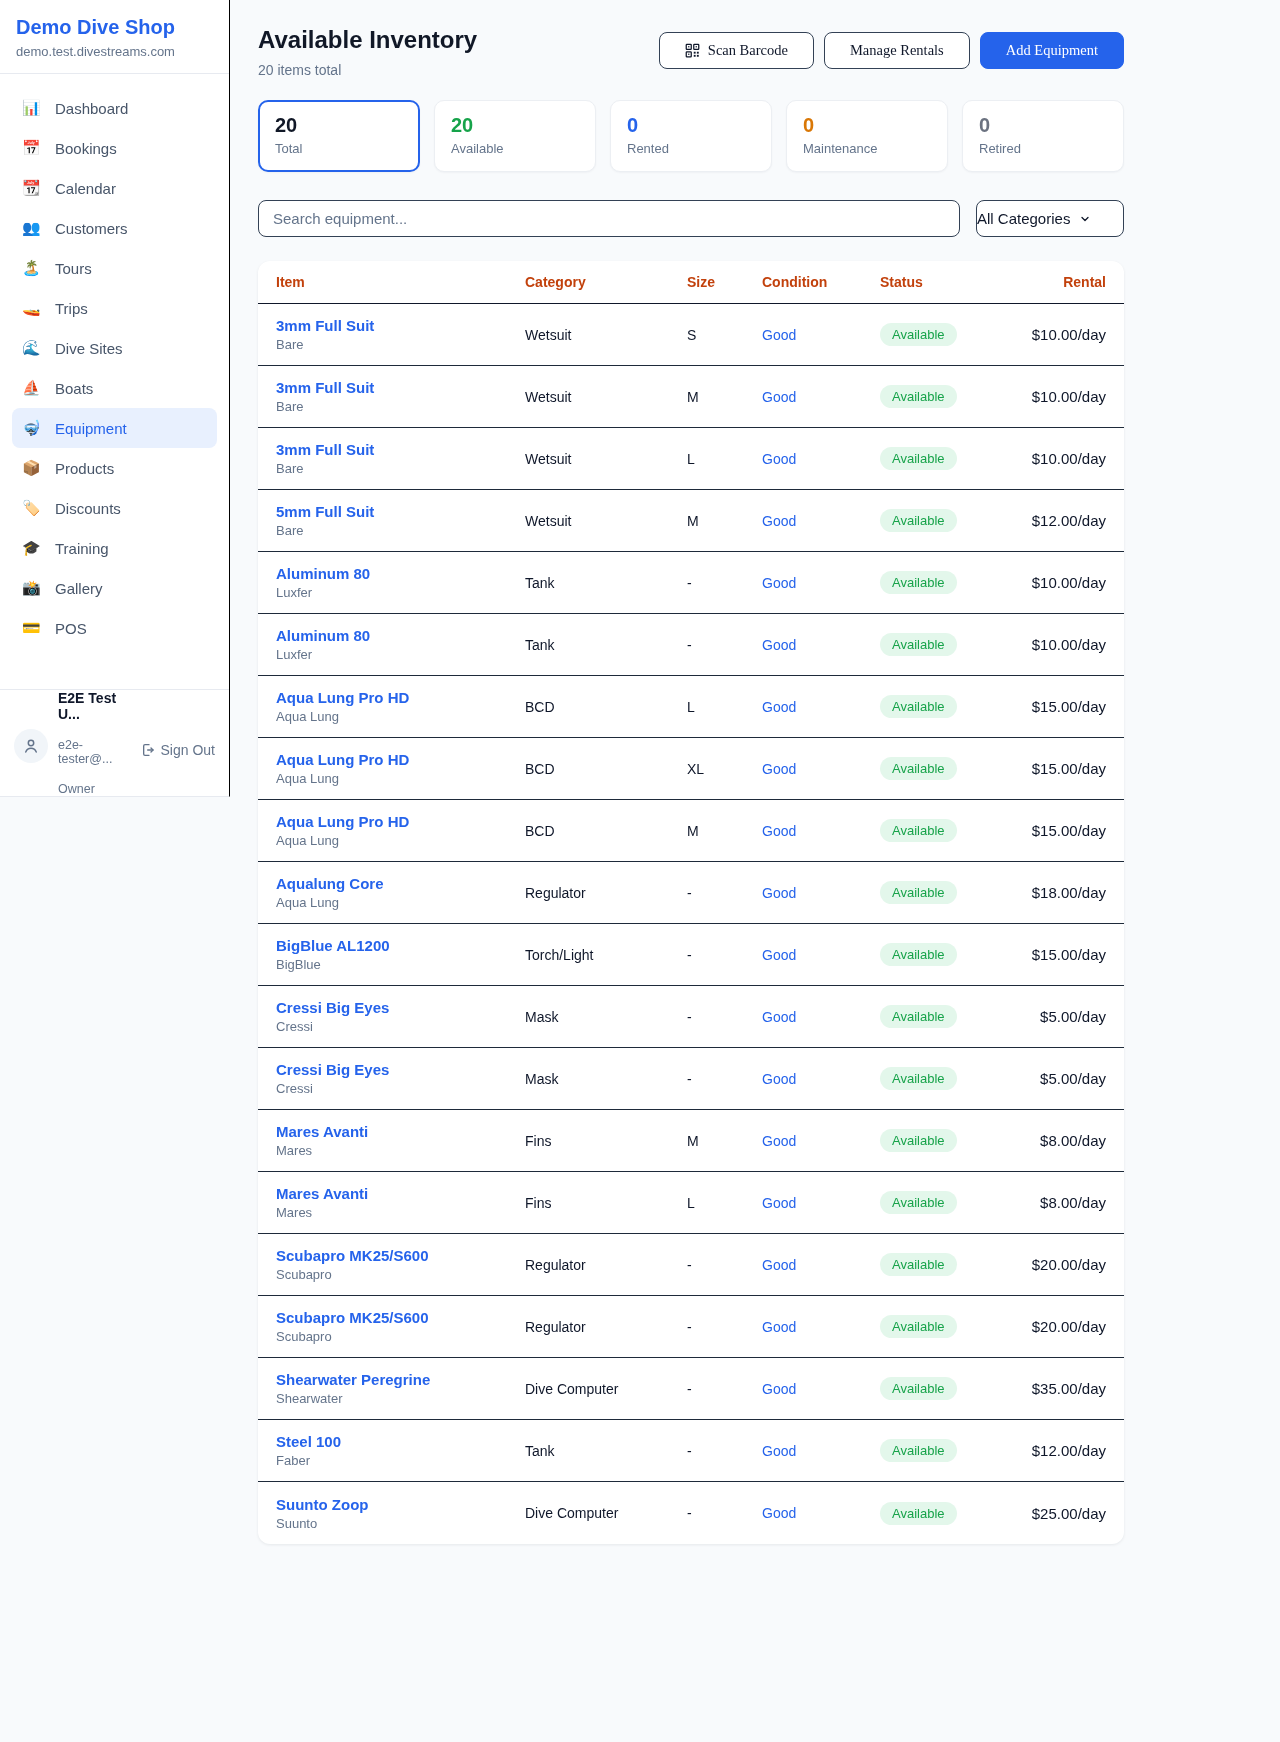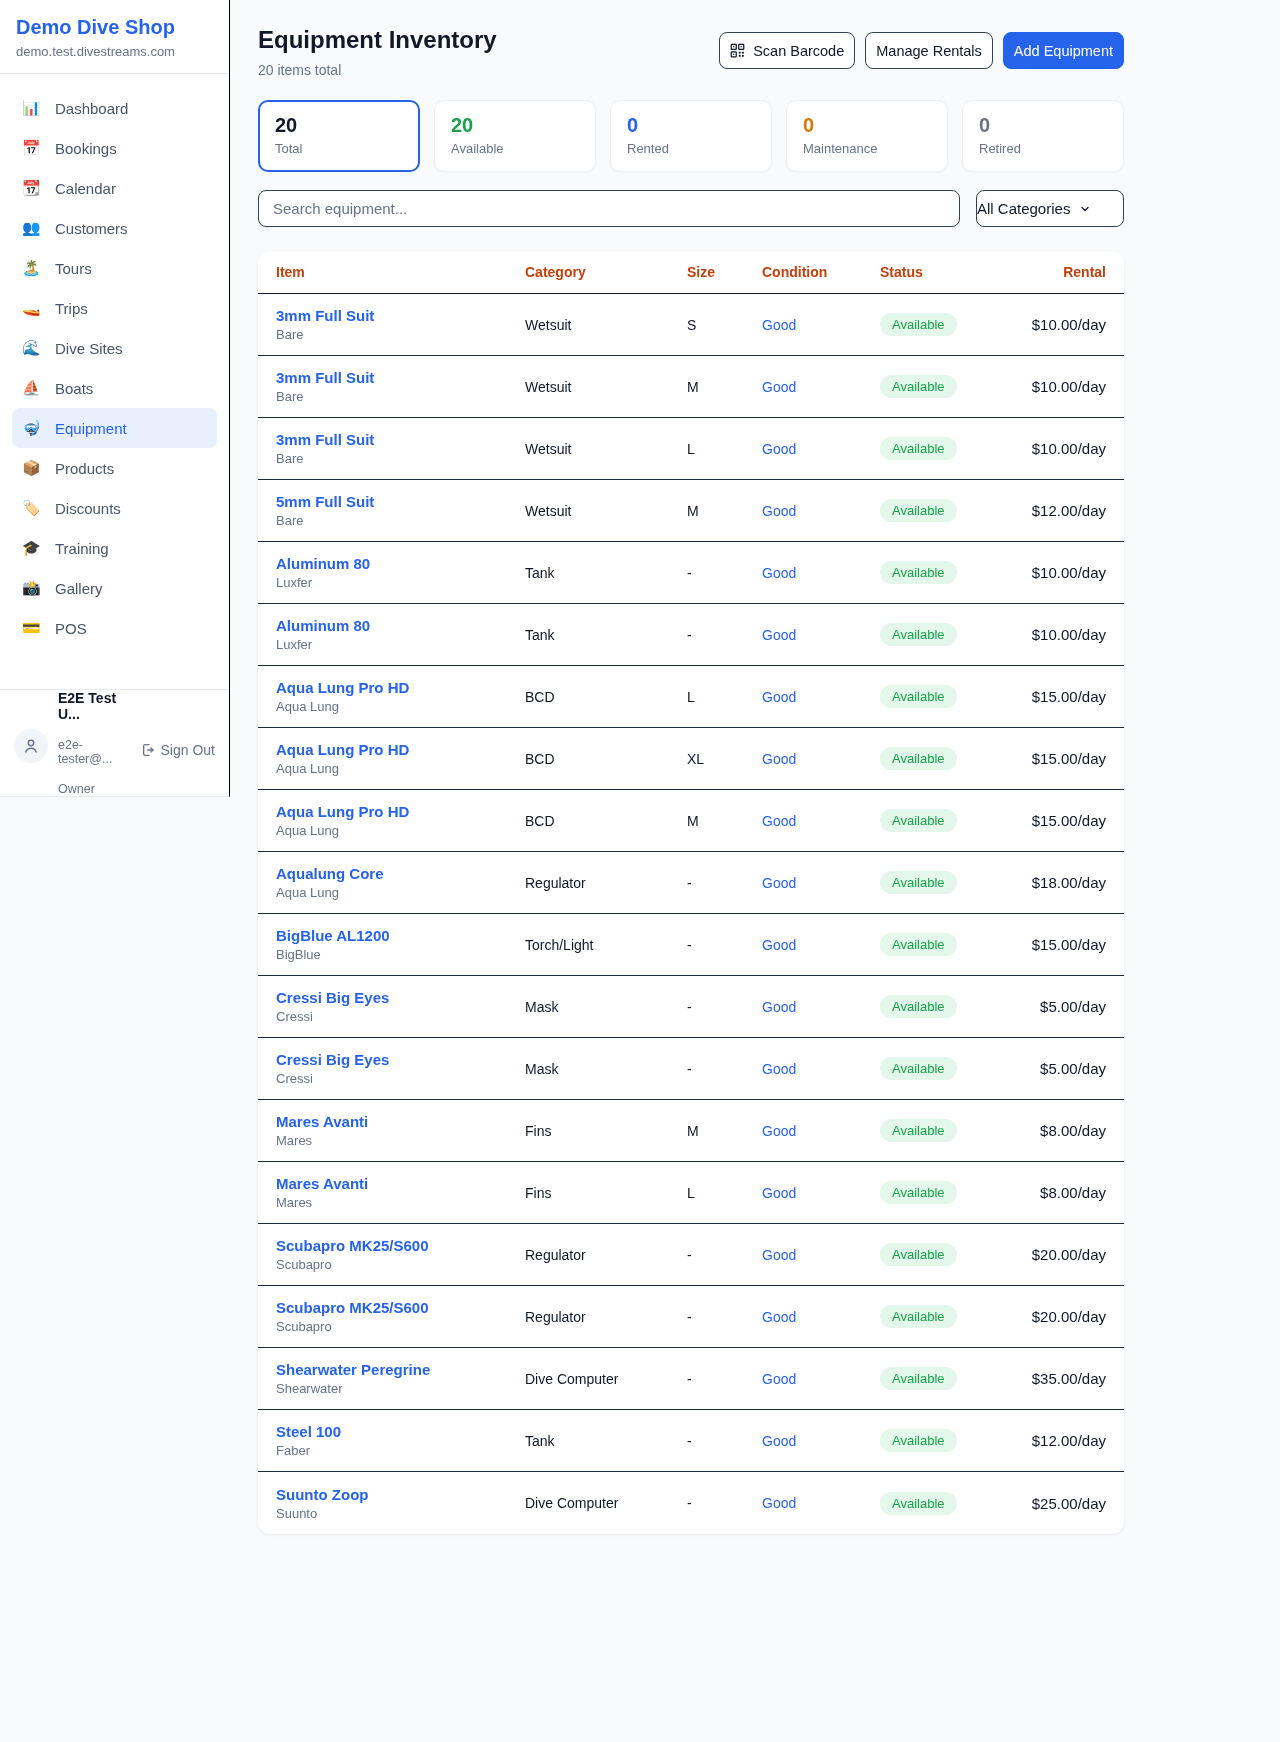--- a/index.html
+++ b/index.html
@@ -39,35 +39,35 @@
     color:#64748b; font-size:14px; margin-top:14px; cursor:pointer; white-space:nowrap; }
   
   .main { position:absolute; left:230px; top:0; width:1050px; padding:26px 0 0 28px; }
   .content { width:866px; }
   .page-head { display:flex; justify-content:space-between; align-items:flex-start; }
   .pg-title { font-size:24px; font-weight:bold; color:#111827; }
   .pg-sub { font-size:14px; color:#64748b; margin-top:8px; }
   .head-actions { display:flex; gap:10px; align-items:center; margin-top:6px; }
   .btn {
     height:37px; border-radius:8px; background:#fff; border:1px solid #33415	5;
-    border:1px solid #334155; font-size:14.5px; color:#0f172a; padding:0 10px;
-    display:flex; align-items:center; gap:8px; cursor:pointer; font-family:Liberation Sans, sans-serif;
+    border:1px solid #334155; font-size:14.5px; color:#0f172a; padding:0 25px;
+    display:flex; align-items:center; gap:8px; cursor:pointer; font-family:Liberation Serif, serif;
   }
   .btn-primary { background:#2563eb; border-color:#2563eb; color:#fff; }
   
   .stats { display:flex; gap:14px; margin-top:22px; }
   .stat {
     flex:1; background:#fff; border:1px solid #eceff3; border-radius:10px;
     padding:13px 16px 15px 16px; box-shadow:0 1px 2px rgba(16,24,40,.04); cursor:pointer;
   }
   .stat.active { border:2px solid #2563eb; padding:12px 15px 14px 15px; }
   .stat .num { font-size:20px; font-weight:bold; }
   .stat .lbl { font-size:13px; color:#64748b; margin-top:4px; }
   
-  .filters { display:flex; gap:16px; margin-top:18px; }
+  .filters { display:flex; gap:16px; margin-top:28px; }
   .search {
     flex:1; height:37px; border:1px solid #334155; border-radius:8px;
     padding:0 14px; font-size:15px; color:#0f172a; background:#fff; font-family:inherit;
   }
   .search::placeholder { color:#64748b; }
   .select {
     width:148px; height:37px; border:1px solid #334155; border-radius:8px; background:#fff;
     display:flex; align-items:center; justify-content:flex-start; gap:9px;
     font-size:15px; color:#0f172a; cursor:pointer;
   }
@@ -185,21 +185,21 @@
       </span>
       <span>Sign Out</span>
     </div>
   </div>
 </aside>
 
 <main class="main">
   <div class="content">
     <div class="page-head">
       <div>
-        <div class="pg-title">Equipment Inventory</div>
+        <div class="pg-title">Available Inventory</div>
         <div class="pg-sub">20 items total</div>
       </div>
       <div class="head-actions">
         <button class="btn">
           <span>
             <svg width="15" height="15" viewBox="0 0 24 24" fill="#0f172a">
               <rect x="2" y="2" width="8" height="8" rx="1" fill="none" stroke="#0f172a" stroke-width="2"></rect>
               <rect x="5" y="5" width="2" height="2"></rect>
               <rect x="14" y="2" width="8" height="8" rx="1" fill="none" stroke="#0f172a" stroke-width="2"></rect>
               <rect x="17" y="5" width="2" height="2"></rect>

